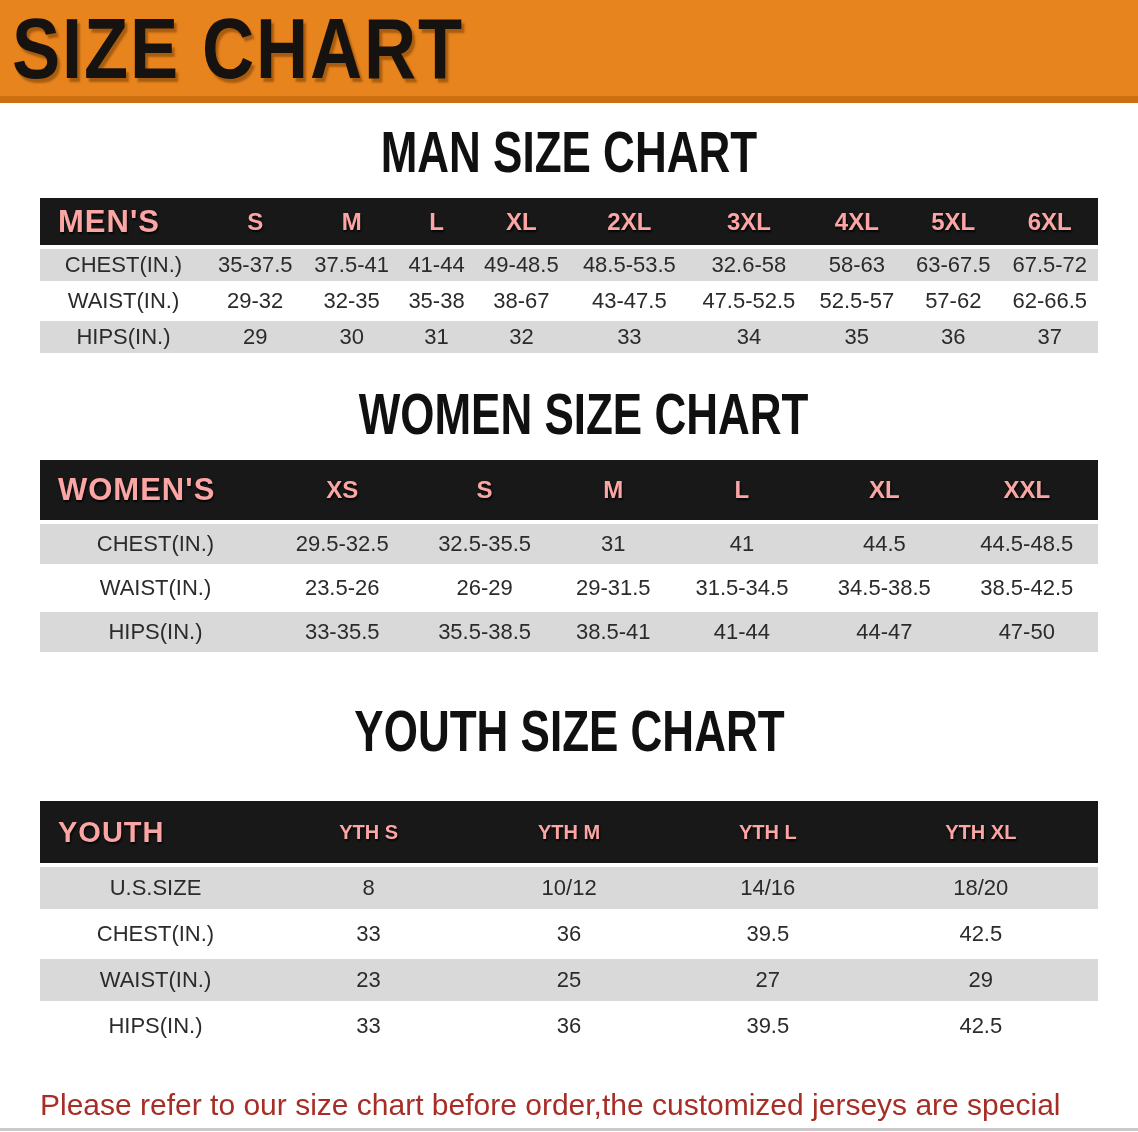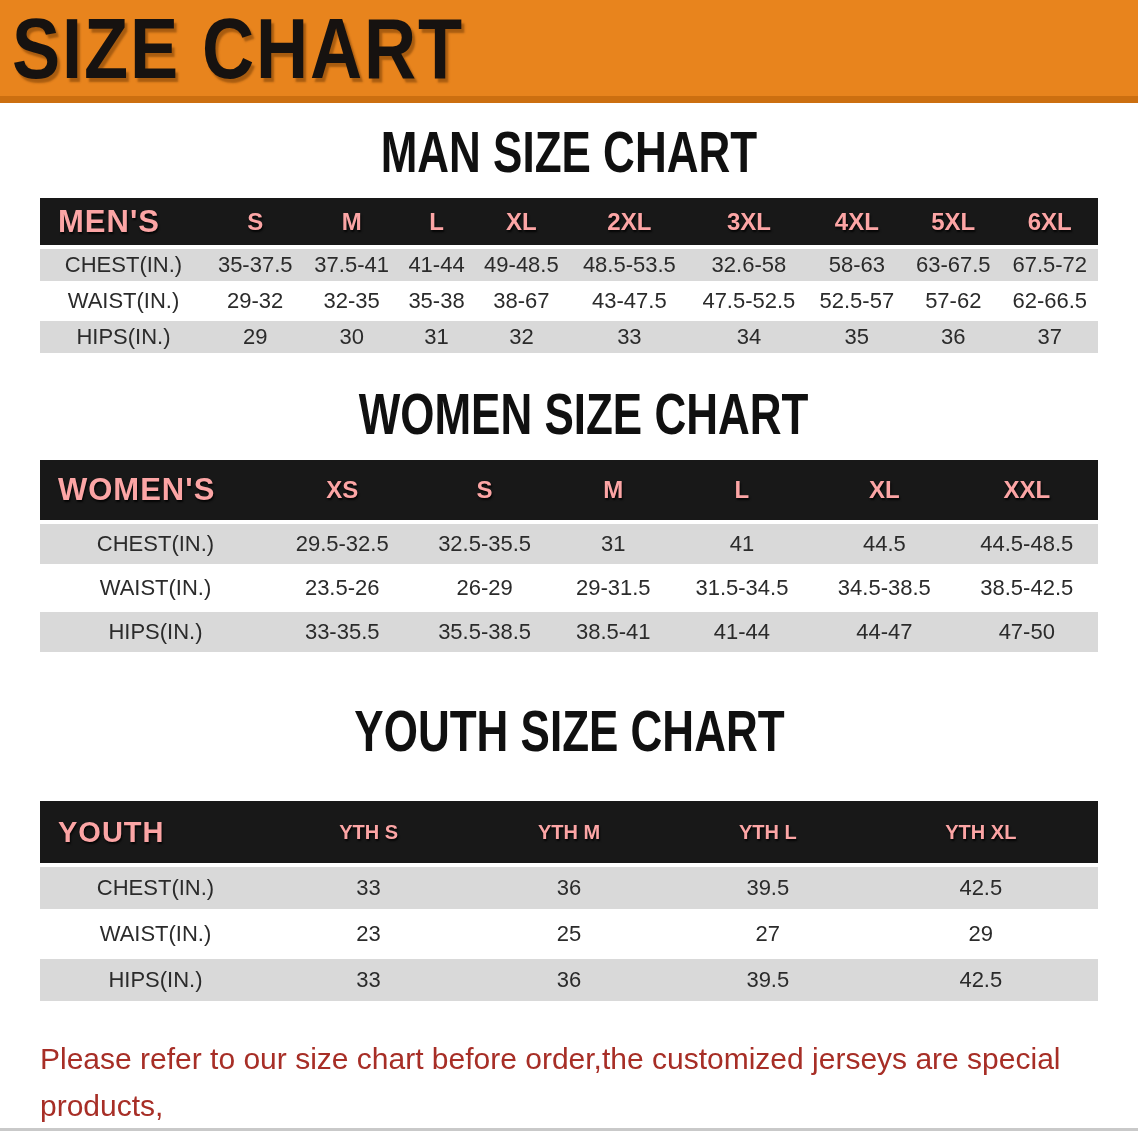--- a/index.html
+++ b/index.html
@@ -186,20 +186,27 @@
       <tr>
         <th class="corner">YOUTH</th>
         <th>YTH S</th>
         <th>YTH M</th>
         <th>YTH L</th>
         <th>YTH XL</th>
       </tr>
     </thead>
     <tbody>
       <tr>
+        <td>U.S.SIZE</td>
+        <td>8</td>
+        <td>10/12</td>
+        <td>14/16</td>
+        <td>18/20</td>
+      </tr>
+      <tr>
         <td>CHEST(IN.)</td>
         <td>33</td>
         <td>36</td>
         <td>39.5</td>
         <td>42.5</td>
       </tr>
       <tr>
         <td>WAIST(IN.)</td>
         <td>23</td>
         <td>25</td>

